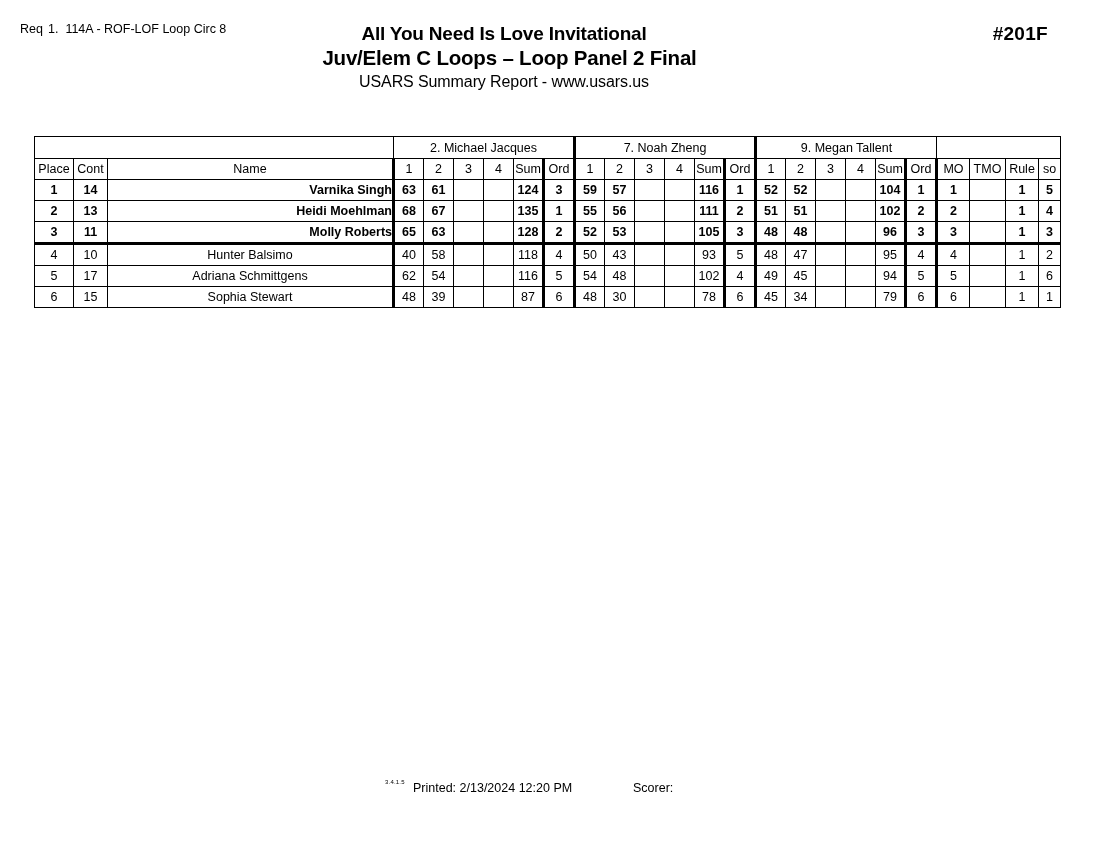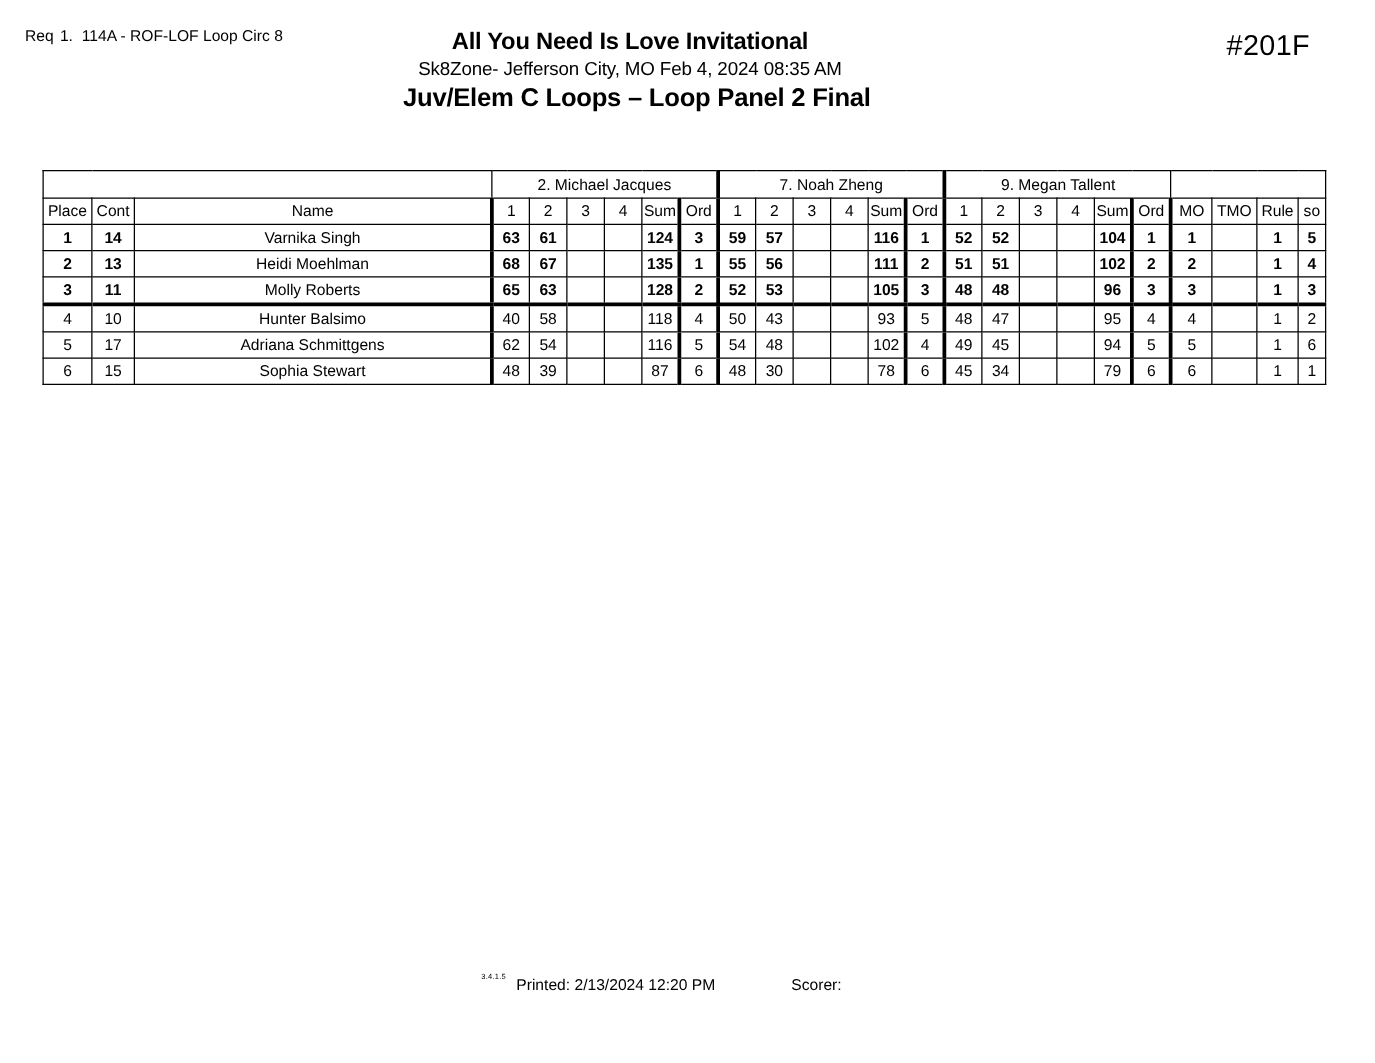--- a/index.html
+++ b/index.html
@@ -64,22 +64,22 @@
     font-weight: normal;
     line-height: 23px;
     letter-spacing: -0.1px;
   }
 
   
   #event-number {
     position: absolute;
     right: 52px;
     top: 23px;
-    font-size: 23px;
-    font-weight: normal;
+    font-size: 19px;
+    font-weight: bold;
     letter-spacing: 0.3px;
   }
 
   
   #results-wrap {
     position: absolute;
     left: 20px;
     top: 136px;
   }
   table.results {
@@ -115,21 +115,21 @@
   td.name, th.name { text-align: left; padding-left: 6px; }
 
   
   .sep-left  { border-left: 3px solid #000 !important; }
   .sep-right { border-right: 3px solid #000 !important; }
   tr.thick-bottom td { border-bottom: 3px solid #000 !important; }
 
   td.ord { font-weight: bold; }
   tr.medal td { font-weight: bold; }
   tr.medal td.ord { font-weight: bold; }
-  tr.medal td.name { font-weight: normal; }
+  tr.medal td.name { font-weight: bold; text-align: right; }
 
   
   table.results { border: 1px solid #000; margin-left: 14px; }
 
   
   #footer {
     position: absolute;
     left: 0;
     top: 781px;
     width: 1100px;
@@ -165,22 +165,22 @@
 <body>
 
 <div id="req-block">
   <div class="req-line">
     <span class="req-lbl">Req</span><span class="req-num">1.</span><span class="req-txt">114A - ROF-LOF Loop Circ 8</span>
   </div>
 </div>
 
 <div id="title-block">
   <div id="event-title">All You Need Is Love Invitational</div>
-  <div id="venue-line">Sk8Zone- Jefferson City, MO  Feb 4, 2024  08:35 AM</div>
   <div id="class-title">Juv/Elem C Loops – Loop Panel 2 Final</div>
+  <div id="report-line">USARS Summary Report - www.usars.us</div>
 </div>
 
 <div id="event-number">#201F</div>
 
 <div id="results-wrap">
   <table class="results">
     <colgroup>
       <col style="width:39px">
         <col style="width:34px">
         <col style="width:286px">

